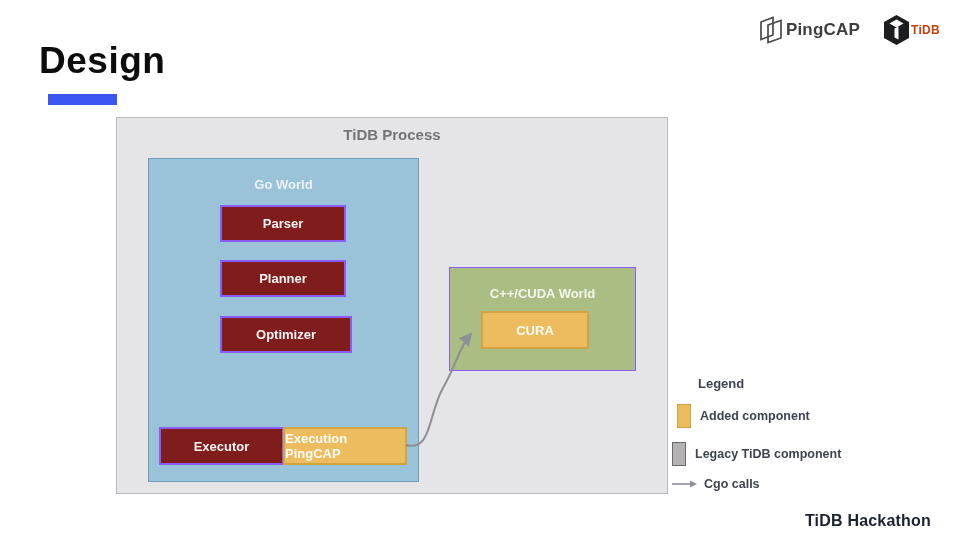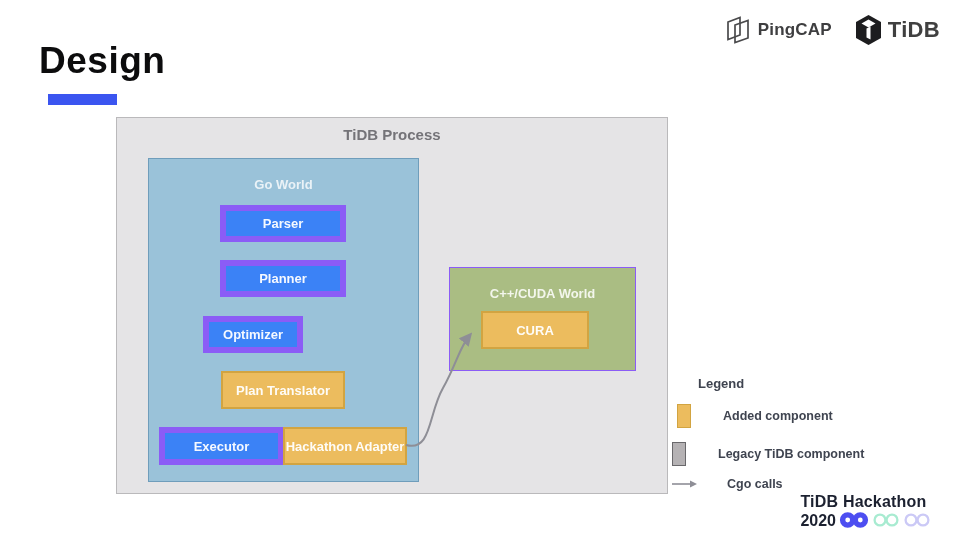--- a/index.html
+++ b/index.html
@@ -2,49 +2,49 @@
 <html><head>
 <meta charset="utf-8">
 <style>
   * { margin: 0; padding: 0; box-sizing: border-box; }
   html,body { width: 960px; height: 540px; }
   body { font-family: "Liberation Sans", sans-serif; background: #ffffff; overflow: hidden; }
   .slide { position: relative; width: 960px; height: 540px; background: #ffffff; }
 
   
   .brandbar { position: absolute; top: 14px; right: 20px; display: flex; align-items: center; gap: 22px; }
-  .brand { display: flex; align-items: center; gap: 5px; }
+  .brand { display: flex; align-items: center; }
   .brand-pingcap-text { font-size: 17px; font-weight: 600; color: #3e3e40; letter-spacing: .2px; }
-  .brand-tidb-text { font-size: 22px; font-weight: 800; color: #404040; letter-spacing: .3px; }
+  .brand-tidb-text { font-size: 12px; font-weight: 800; color: #c2410c; letter-spacing: .3px; }
 
   
   .page-title { position: absolute; left: 39px; top: 40px; font-size: 37px; font-weight: 800; color: #0c0c0d; letter-spacing: .5px; }
   .title-underline { position: absolute; left: 48px; top: 94px; width: 69px; height: 11px; background: #3b55f0; }
 
   
   .process-box { position: absolute; left: 116px; top: 117px; width: 552px; height: 377px; background: #e5e4e6; border: 1px solid #bab9bb; }
   .process-label { position: absolute; left: 0; right: 0; top: 8px; text-align: center; font-size: 15px; font-weight: 600; color: #747378; }
 
   .goworld-box { position: absolute; left: 31px; top: 40px; width: 271px; height: 324px; background: #9ac2d9; border: 1px solid #6f9dbb; padding-left: 32px; }
   .goworld-label { position: absolute; left: 0; right: 0; top: 18px; text-align: center; font-size: 13px; font-weight: 600; color: #eaf2f7; }
 
   .cudaworld-box { position: absolute; left: 332px; top: 149px; width: 187px; height: 104px; background: #aabd83; border: 1px solid #8b5cf6; }
   .cudaworld-label { position: absolute; left: 0; right: 0; top: 18px; text-align: center; font-size: 13px; font-weight: 600; color: #f3f6ec; }
 
   .comp { position: absolute; display: flex; align-items: center; justify-content: center;
           font-size: 13px; font-weight: 600; color: rgba(255,255,255,0.95); }
-  .comp.legacy { background: #3b82f6; border: 6px solid #8b5cf6; }
+  .comp.legacy { background: #7f1d1d; border: 2px solid #8b5cf6; }
   .comp.added  { background: #ecbc5e; border: 2px solid #d2a441; }
 
   .arrow-layer { position: absolute; left: 0; top: 0; width: 960px; height: 540px; pointer-events: none; }
 
   
   .legend { position: absolute; left: 672px; top: 371px; width: 220px; }
   .legend-title { position: absolute; left: 26px; top: 5px; font-size: 13px; font-weight: 600; color: #3f4450; }
-  .legend-row { position: absolute; display: flex; align-items: center; gap: 23px; }
+  .legend-row { position: absolute; display: flex; align-items: center; }
   .legend-row.r1 { left: 5px; top: 33px; }
   .legend-row.r2 { left: 0; top: 71px; }
   .legend-row.r3 { left: 0px;  top: 106px; }
   .swatch { width: 14px; height: 24px; margin-right: 9px; }
   .swatch.added  { background: #ecbc5e; border: 1.5px solid #d2a441; }
   .swatch.legacy { background: #b5b2b4; border: 1.5px solid #69686b; }
   .legend-label { font-size: 12.5px; font-weight: 600; color: #3f4450; }
   .legend-arrow { margin-right: 6px; display: block; }
 
   
@@ -82,27 +82,26 @@
   <div class="process-box">
     <div class="process-label">TiDB Process</div>
 
     <div class="goworld-box">
       <div class="goworld-label">Go World</div>
 
       <div class="comp legacy" style="left:71px; top:46px; width:126px; height:37px;">Parser</div>
 
       <div class="comp legacy" style="left:71px; top:101px; width:126px; height:37px;">Planner</div>
 
-      <div class="comp legacy" style="left:54px; top:157px; width:100px; height:37px;">Optimizer</div>
+      <div class="comp legacy" style="left:71px; top:157px; width:132px; height:37px;">Optimizer</div>
 
-      <div class="comp added" style="left:72px; top:212px; width:124px; height:38px;">Plan Translator</div>
 
       <div class="comp legacy" style="left:10px; top:268px; width:125px; height:38px;">Executor</div>
 
-      <div class="comp added" style="left:134px; top:268px; width:124px; height:38px;">Hackathon Adapter</div>
+      <div class="comp added" style="left:134px; top:268px; width:124px; height:38px;">Execution PingCAP</div>
     </div>
 
     <div class="cudaworld-box">
       <div class="cudaworld-label">C++/CUDA World</div>
       <div class="comp added" style="left:31px; top:43px; width:108px; height:38px;">CURA</div>
     </div>
   </div>
 
   <svg class="arrow-layer">
     <defs>
@@ -130,30 +129,15 @@
       <svg class="legend-arrow" width="26" height="10" viewBox="0 0 26 10">
         <line x1="0" y1="5" x2="18" y2="5" stroke="#8e8e96" stroke-width="1.6"></line>
         <path d="M18 1.5 L25 5 L18 8.5 Z" fill="#8e8e96"></path>
       </svg>
       <span class="legend-label">Cgo calls</span>
     </div>
   </div>
 
   <div class="footer-logo">
     <div class="footer-line1">TiDB Hackathon</div>
-    <div class="footer-line2">
-      <span>2020</span>
-      <svg class="inf" width="30" height="18" viewBox="0 0 30 18">
-        <circle cx="8.7" cy="9" r="5.1" fill="none" stroke="#4d4ef1" stroke-width="5.4"></circle>
-        <circle cx="21.3" cy="9" r="5.1" fill="none" stroke="#4d4ef1" stroke-width="5.4"></circle>
-      </svg>
-      <svg class="inf" width="28" height="16" viewBox="0 0 28 16">
-        <circle cx="8" cy="8" r="5.4" fill="none" stroke="#a8ebd1" stroke-width="2.3"></circle>
-        <circle cx="20" cy="8" r="5.4" fill="none" stroke="#a8ebd1" stroke-width="2.3"></circle>
-      </svg>
-      <svg class="inf" width="28" height="16" viewBox="0 0 28 16">
-        <circle cx="8" cy="8" r="5.4" fill="none" stroke="#cbc9f6" stroke-width="2.3"></circle>
-        <circle cx="20" cy="8" r="5.4" fill="none" stroke="#cbc9f6" stroke-width="2.3"></circle>
-      </svg>
-    </div>
   </div>
 
 </div>
 
 </body></html>

